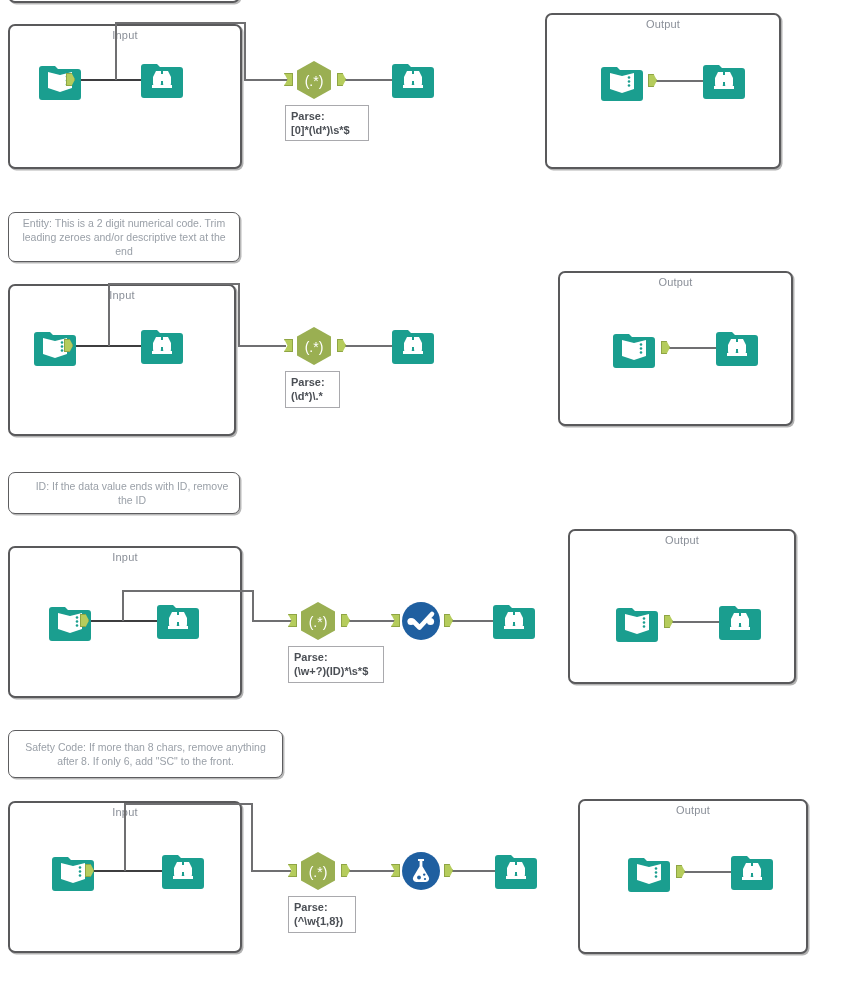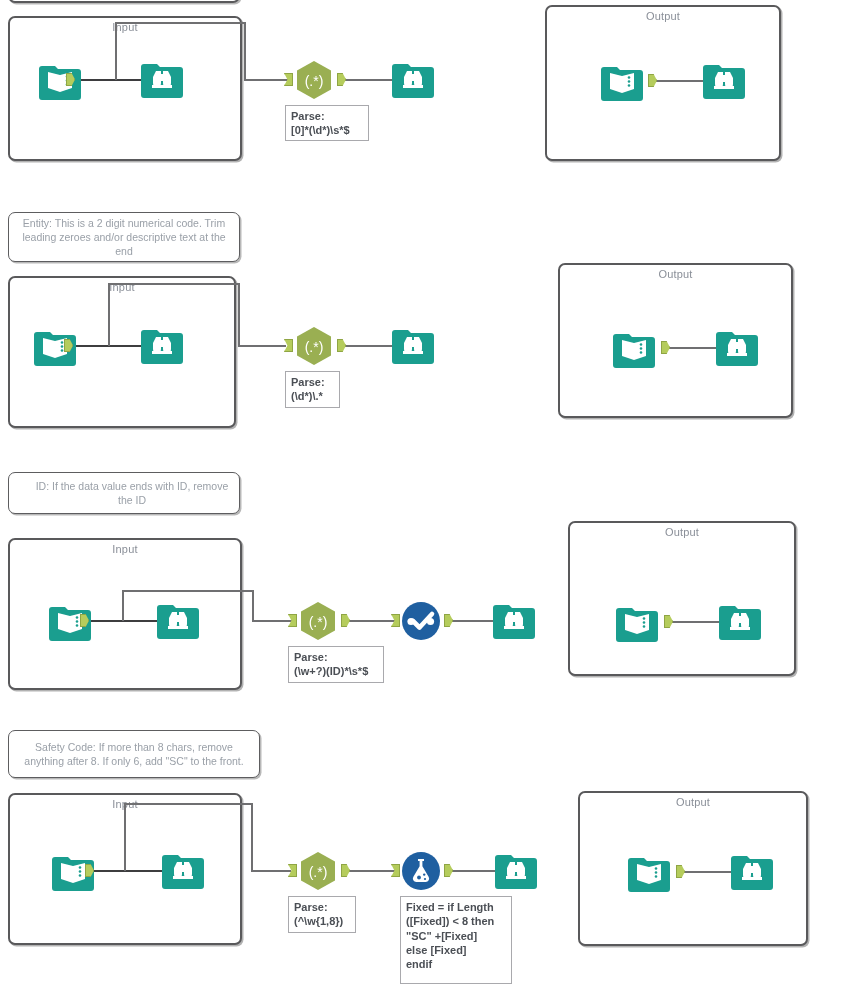--- a/index.html
+++ b/index.html
@@ -16,20 +16,21 @@
     background: #ffffff;
   }
 
   
   .container-box {
     position: absolute;
     border: 2px solid #59595b;
     border-radius: 7px;
     background: #ffffff;
     box-shadow: 1.5px 1.5px 0 rgba(0,0,0,0.30);
+    margin-top: 8px;
   }
   .container-title {
     position: absolute;
     top: 3px;
     left: 0; right: 0;
     text-align: center;
     font-size: 11px;
     color: #8a8f98;
     letter-spacing: 0.2px;
     white-space: nowrap;
@@ -382,21 +383,21 @@
   <div class="tool" style="left:718px; top:598px;">
     <svg viewBox="0 0 44 44">
       <path d="M4 8 h13 l3 3 h20 a3 3 0 0 1 3 3 v25 a3 3 0 0 1 -3 3 H4 a3 3 0 0 1 -3 -3 V11 a3 3 0 0 1 3 -3 z" fill="#1a9e8f"></path>
       <path d="M16 15 h5 v12 a4 4 0 0 1 -8 0 v-6 z" fill="#ffffff"></path>
       <path d="M28 15 h-5 v12 a4 4 0 0 0 8 0 v-6 z" fill="#ffffff"></path>
       <rect x="12" y="29" width="20" height="3" fill="#ffffff"></rect>
       <rect x="20.5" y="18" width="3" height="7" fill="#ffffff"></rect>
     </svg>
   </div>
 
-  <div class="comment-box" style="left:8px; top:730px; width:252px; height:48px;">
+  <div class="comment-box" style="left:8px; top:730px; width:275px; height:48px;">
     <div class="comment-text">Safety Code: If more than 8 chars, remove anything after 8. If only 6, add "SC" to the front.</div>
   </div>
 
   <div class="container-box" style="left:8px; top:793px; width:234px; height:152px;">
     <div class="container-title">Input</div>
   </div>
 
   <div class="wire wire-h wire-thick" style="left:93px; top:870px; width:82px;"></div>
   <div class="wire wire-v" style="left:124px; top:803px; height:68px;"></div>
   <div class="wire wire-h" style="left:124px; top:803px; width:128px;"></div>
@@ -459,27 +460,20 @@
       <rect x="12" y="29" width="20" height="3" fill="#ffffff"></rect>
       <rect x="20.5" y="18" width="3" height="7" fill="#ffffff"></rect>
     </svg>
   </div>
 
   <div class="annot-box" style="left:288px; top:896px; width:68px; height:37px;">
     <div class="annot-text">Parse:
 (^\w{1,8})</div>
   </div>
 
-  <div class="annot-box" style="left:400px; top:896px; width:112px; height:88px;">
-    <div class="annot-text">Fixed = if Length
-([Fixed]) &lt; 8 then
-"SC" +[Fixed]
-else [Fixed]
-endif</div>
-  </div>
 
   <div class="container-box" style="left:578px; top:791px; width:230px; height:155px;">
     <div class="container-title">Output</div>
   </div>
   <div class="wire wire-h" style="left:683px; top:871px; width:58px;"></div>
   <div class="tool" style="left:627px; top:850px;">
     <svg viewBox="0 0 44 44">
       <path d="M4 8 h13 l3 3 h20 a3 3 0 0 1 3 3 v25 a3 3 0 0 1 -3 3 H4 a3 3 0 0 1 -3 -3 V11 a3 3 0 0 1 3 -3 z" fill="#1a9e8f"></path>
       <path d="M22 17 L10 14 v16 l12 4 z" fill="#ffffff"></path>
       <path d="M22 17 L34 14 v16 l-12 4 z" fill="#ffffff"></path>

